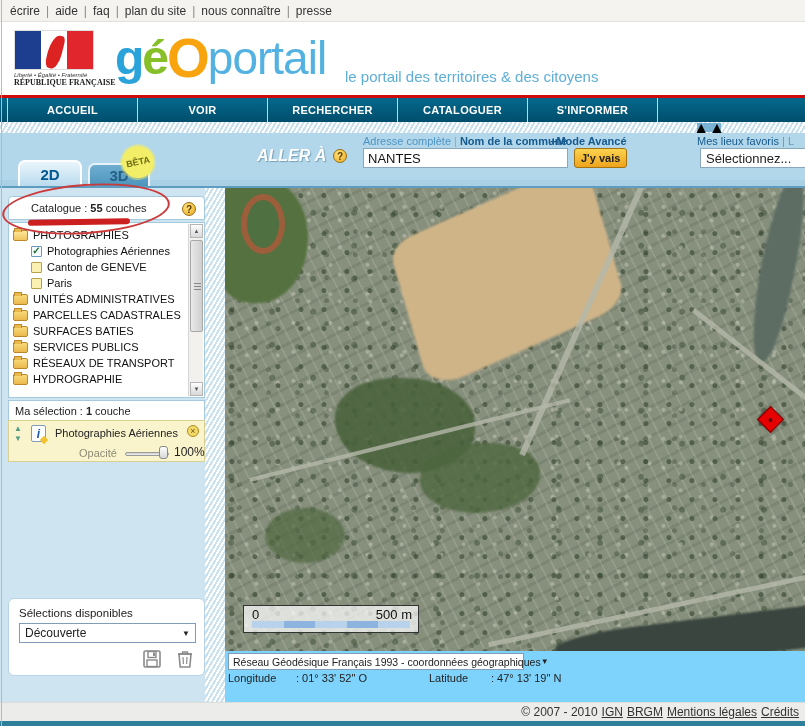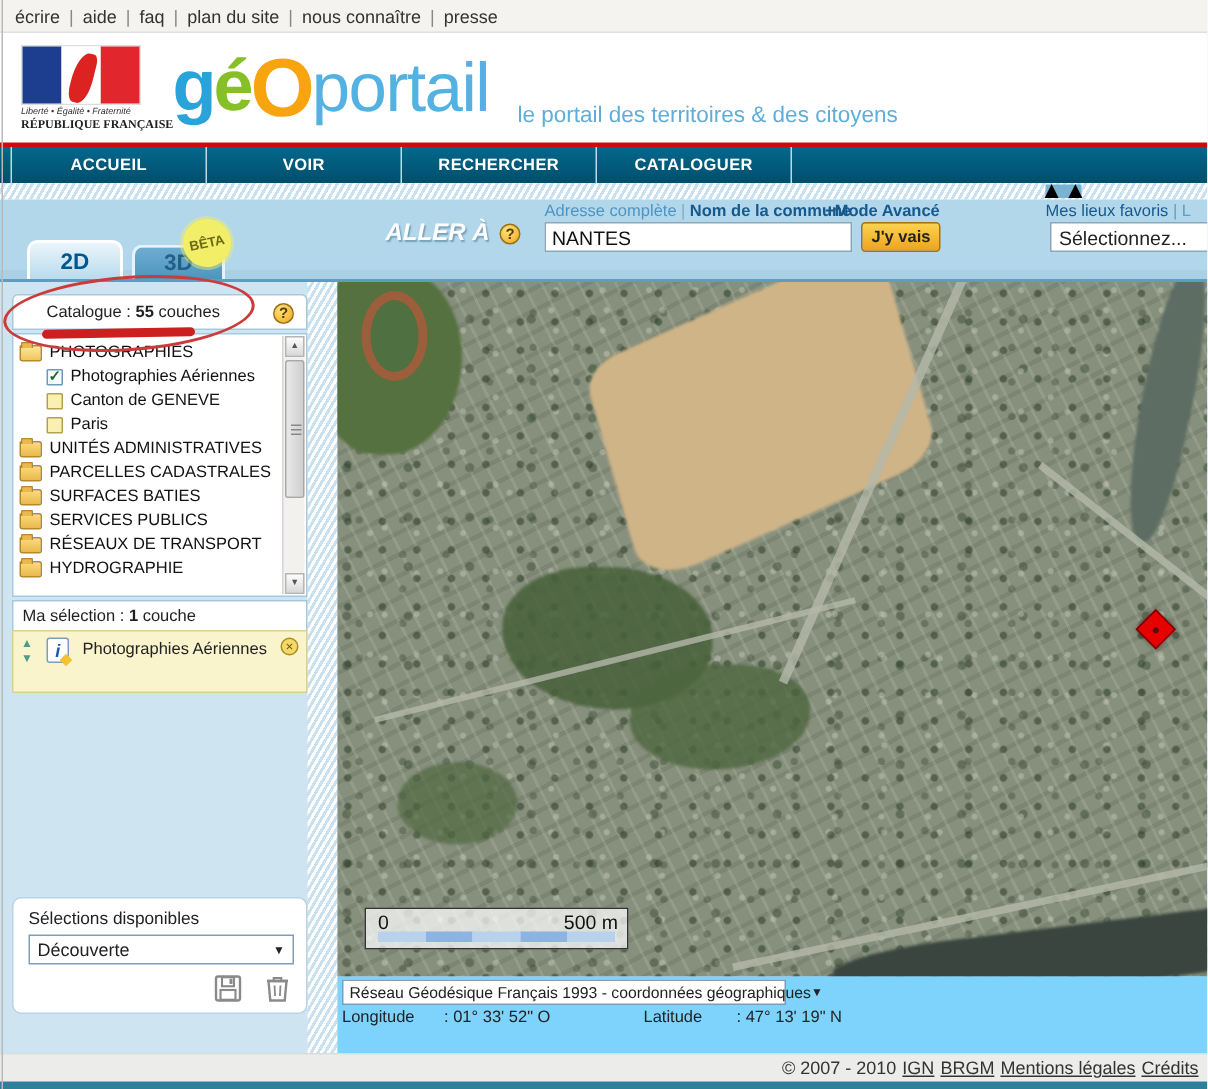--- a/index.html
+++ b/index.html
@@ -191,20 +191,21 @@
     </div>
     <div class="tagline">le portail des territoires &amp; des citoyens</div>
   </div>
 
   <div class="nav">
     <div class="nav-spacer-left"></div>
     <div class="nav-item">ACCUEIL</div>
     <div class="nav-item">VOIR</div>
     <div class="nav-item">RECHERCHER</div>
     <div class="nav-item">CATALOGUER</div>
+    <div class="nav-item">S'INFORMER</div>
     <div class="nav-fill"></div>
   </div>
 
   <div class="stripebar stripes"></div>
   <div class="collapse-ctl">▲▲</div>
 
   <div class="search-band"></div>
   <div class="band2"></div>
 
   <div class="aller-a">ALLER À</div>
@@ -287,20 +288,26 @@
       <div class="sel-title"><span>Ma sélection : </span><b>1</b><span> couche</span></div>
     </div>
     <div class="panel layer-panel">
       <div class="lp-arrows">
         <span>▲</span>
         <span>▼</span>
       </div>
       <div class="info-icon">i</div>
       <div class="layer-name">Photographies Aériennes</div>
       <div class="layer-close">×</div>
+      <div class="opacity-row">
+        <span class="opacity-label">Opacité</span>
+        <span class="slider-track"></span>
+        <span class="slider-thumb"></span>
+        <span class="opacity-value">100%</span>
+      </div>
     </div>
 
     <div class="panel dispo-panel">
       <div class="dispo-label">Sélections disponibles</div>
       <div class="dispo-select">
         <span>Découverte</span>
         <span class="arr">▼</span>
       </div>
       <div class="icon-btns">
         <svg width="20" height="20" viewBox="0 0 20 20">

